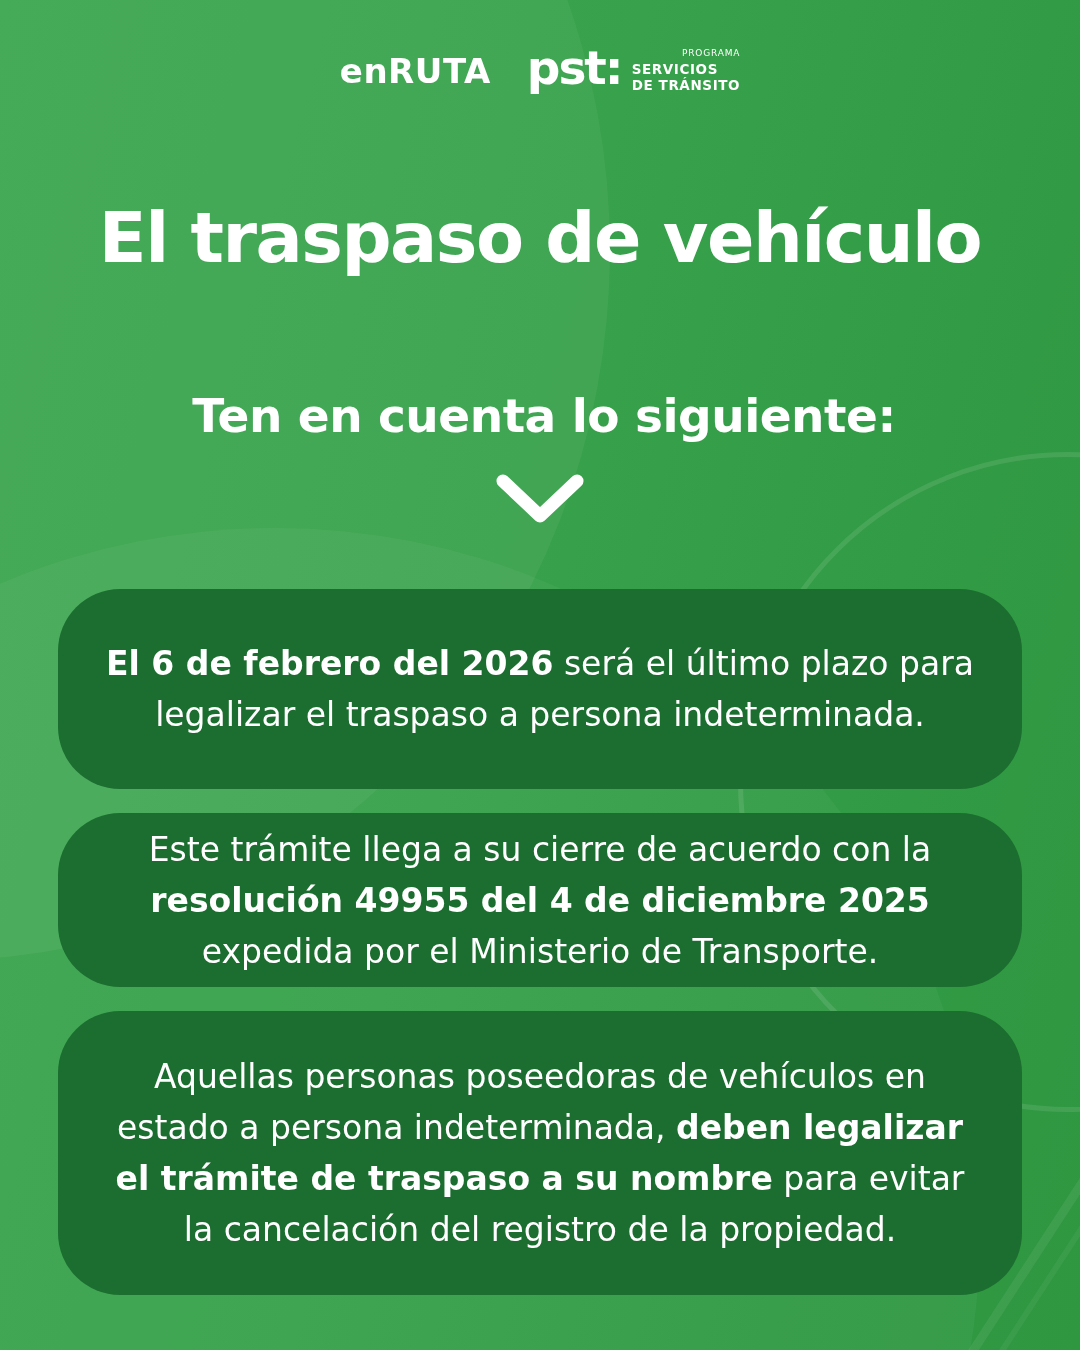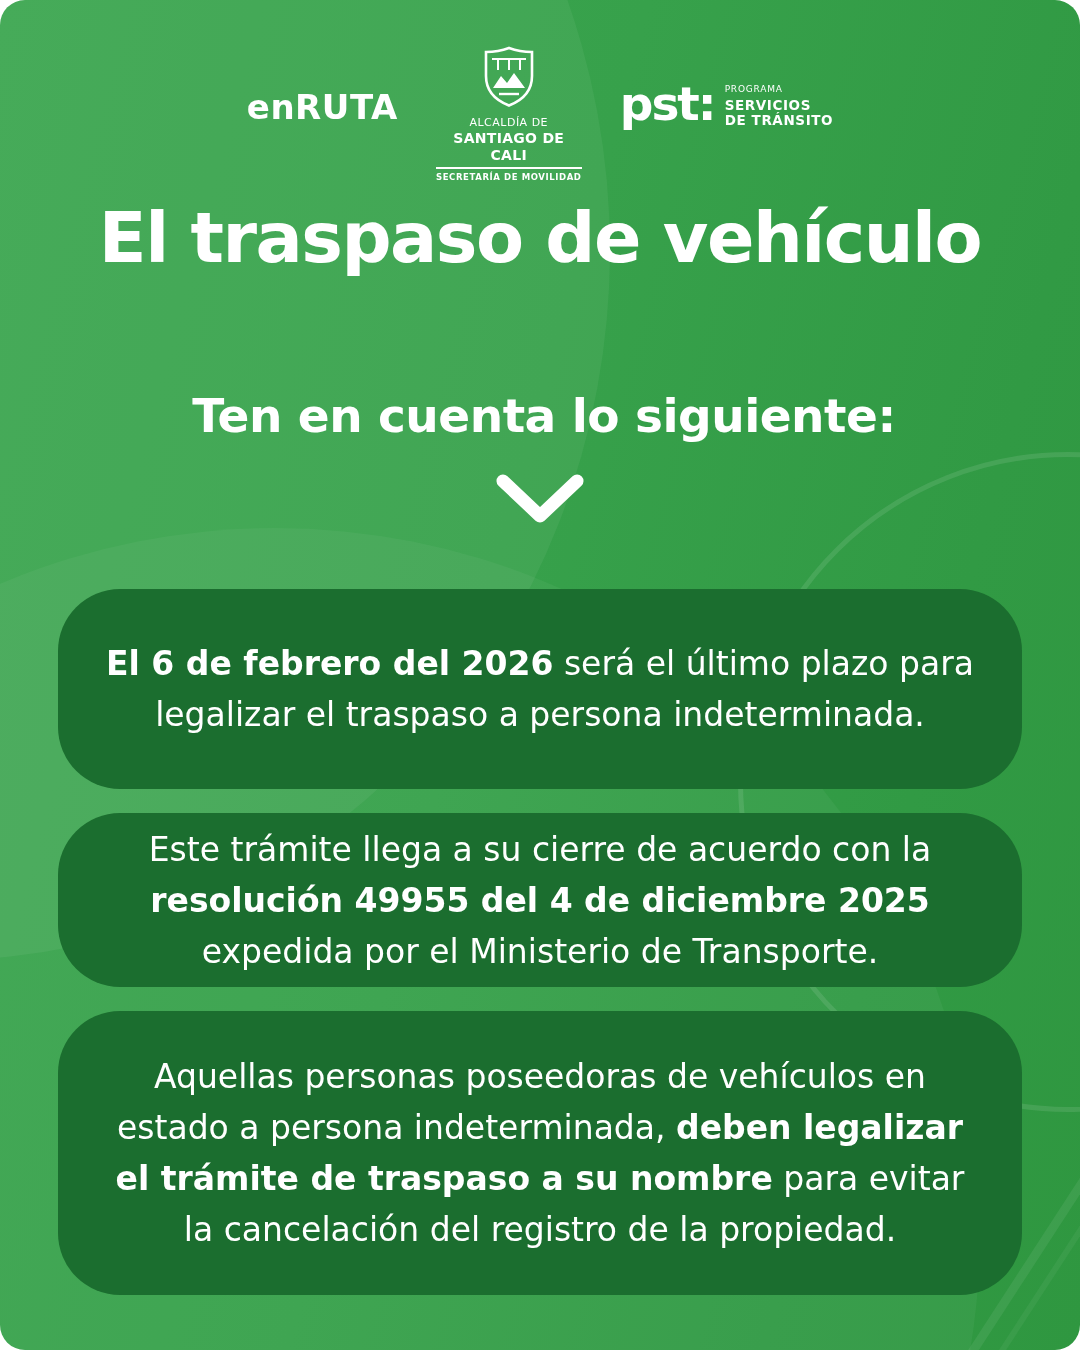--- a/index.html
+++ b/index.html
@@ -8,21 +8,20 @@
     font-family: "DejaVu Sans", "Liberation Sans", sans-serif;
     overflow: hidden;
   }
   .poster {
     position: relative;
     width: 1080px;
     height: 1350px;
     background: linear-gradient(105deg, #3CA750 0%, #37A14B 45%, #319A44 78%, #2F9740 100%);
     overflow: hidden;
     color: #ffffff;
-    border-radius: 25px;
   }
   
   .deco { position: absolute; pointer-events: none; }
   .deco-blob-left {
     left: -720px; top: -460px; width: 1330px; height: 1420px;
     border-radius: 50%;
     background: rgba(255,255,255,0.055);
   }
   .deco-blob-bottom {
     left: -430px; top: 528px; width: 1410px; height: 1410px;
@@ -63,21 +62,21 @@
   .logo-cali .shield { margin-bottom: 4px; }
   .cali-line1 { font-size: 11px; font-weight: 400; letter-spacing: 0.5px; line-height: 14px; }
   .cali-line2 { font-size: 14px; font-weight: 700; letter-spacing: 0.3px; line-height: 17px; }
   .cali-divider { width: 146px; height: 1.5px; background: #fff; margin: 3px 0 3px 0; }
   .cali-line3 { font-size: 8.5px; font-weight: 700; letter-spacing: 0.6px; }
   .logo-pst { display: flex; align-items: flex-start; padding-bottom: 18px; }
   .pst-word {
     font-size: 47px; font-weight: 800; letter-spacing: -2px; line-height: 44px;
   }
   .pst-tag { margin-left: 10px; margin-top: 3px; line-height: 1; }
-  .pst-program { font-size: 9px; font-weight: 400; letter-spacing: 0.8px; margin-bottom: 5px; }
+  .pst-program { font-size: 9px; font-weight: 400; letter-spacing: 0.8px; margin-bottom: 5px; text-align: right; }
   .pst-services { font-size: 13.5px; font-weight: 700; letter-spacing: 0.6px; margin-bottom: 2px; }
   .pst-transit  { font-size: 13.5px; font-weight: 700; letter-spacing: 0.6px; }
   
   .headline {
     position: absolute; top: 190px; left: 20px; right: 20px;
     text-align: center; z-index: 2;
     font-size: 70px; font-weight: 800; letter-spacing: -1.5px;
     line-height: 97px;
   }
   .subtitle {
@@ -119,35 +118,20 @@
   <div class="deco deco-blob-left"></div>
   <div class="deco deco-blob-bottom"></div>
   <div class="deco deco-ring"></div>
   <div class="deco deco-streak-1"></div>
   <div class="deco deco-streak-2"></div>
 
   <header class="logos">
 
     <div class="logo-enruta">enRUTA</div>
 
-    <div class="logo-cali">
-      <span class="shield">
-        <svg width="54" height="62" viewBox="0 0 54 62" aria-hidden="true">
-          <path d="M27 2 C20 4.6 11.5 6 4 6 L4 30 C4 45 14 54.5 27 59.5 C40 54.5 50 45 50 30 L50 6 C42.5 6 34 4.6 27 2 Z" fill="none" stroke="#ffffff" stroke-width="2.6"></path>
-          <path d="M10 13 H44" stroke="#ffffff" stroke-width="2"></path>
-          <path d="M16 13 V24 M27 13 V24 M38 13 V24" stroke="#ffffff" stroke-width="2"></path>
-          <path d="M11 42 L19 30 L25 37 L32 27 L43 42 Z" fill="#ffffff"></path>
-          <path d="M17 48 H37" stroke="#ffffff" stroke-width="2.4"></path>
-        </svg>
-      </span>
-      <span class="cali-line1">ALCALDÍA DE</span>
-      <span class="cali-line2">SANTIAGO DE CALI</span>
-      <span class="cali-divider"></span>
-      <span class="cali-line3">SECRETARÍA DE MOVILIDAD</span>
-    </div>
 
     <div class="logo-pst">
       <span class="pst-word">pst:</span>
       <span class="pst-tag">
         <div class="pst-program">PROGRAMA</div>
         <div class="pst-services">SERVICIOS</div>
         <div class="pst-transit">DE TRÁNSITO</div>
       </span>
     </div>
 

